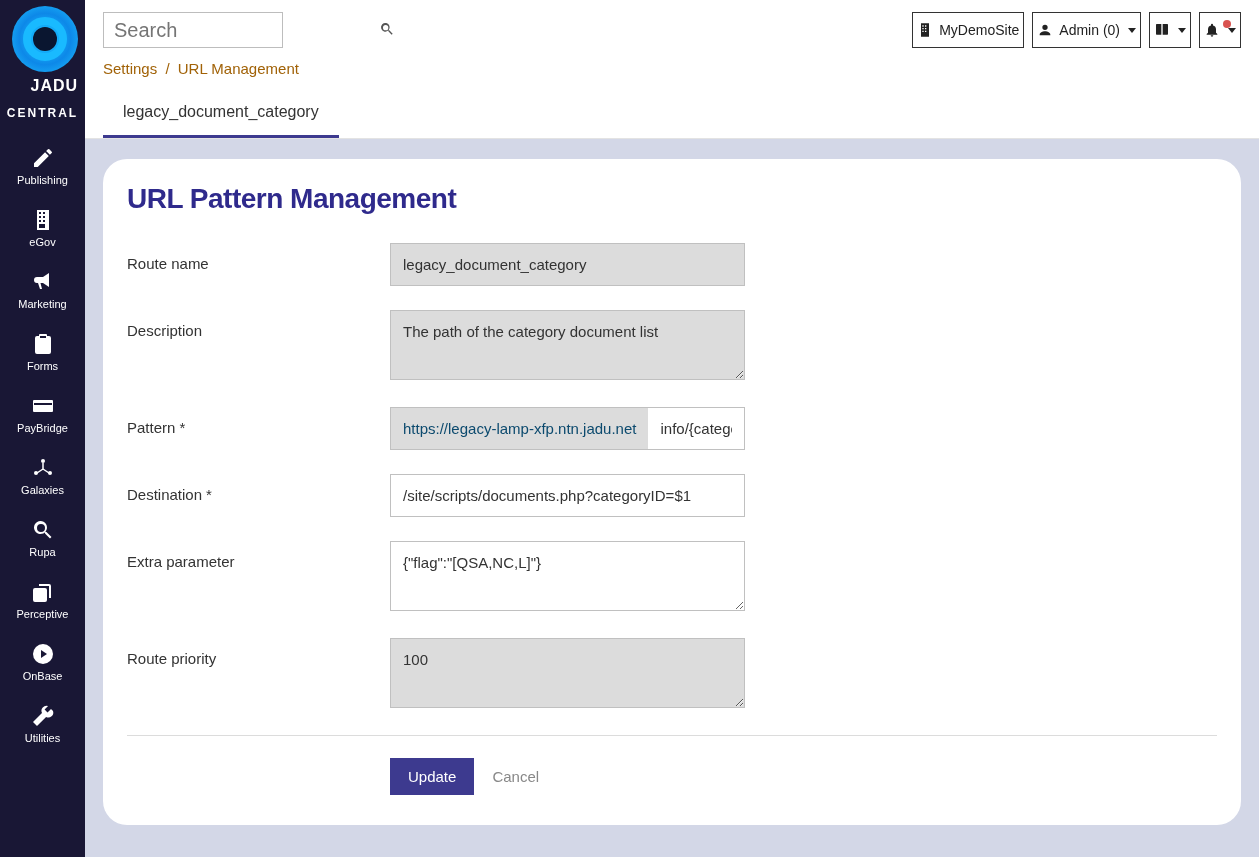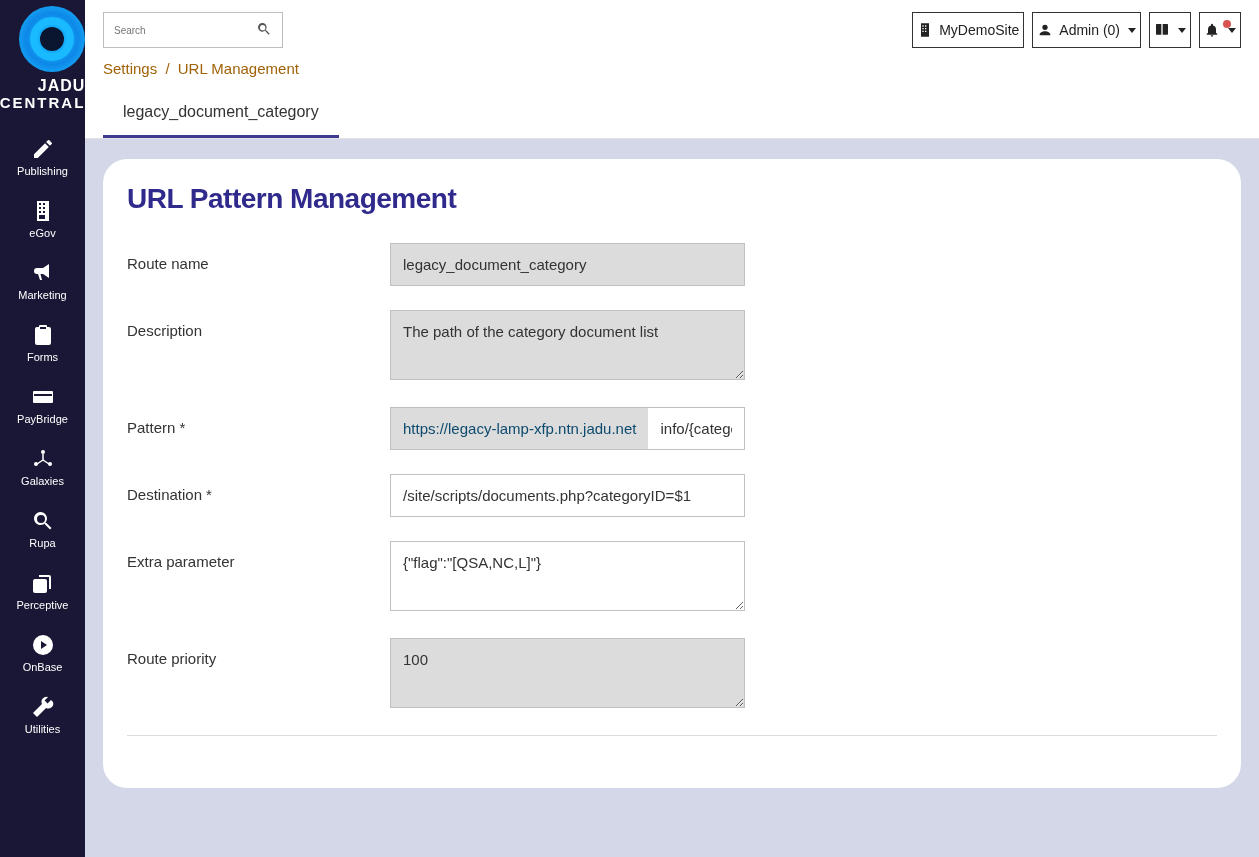--- a/index.html
+++ b/index.html
@@ -6,32 +6,32 @@
     body { font-family: -apple-system, BlinkMacSystemFont, "Segoe UI", Arial, sans-serif; font-size: 14px; color: #333; background: #d3d7e7; }
     .app { display: flex; min-height: 857px; }
     
     
     .sidebar { width: 85px; background: #191735; color: #fff; display: flex; flex-direction: column; align-items: center; padding-top: 6px; flex-shrink: 0; }
     .logo-wrap { display: flex; flex-direction: column; align-items: flex-end; margin-bottom: 14px; }
     .logo-circle { width: 66px; height: 66px; border-radius: 50%; background: radial-gradient(circle at center, #0a1630 0%, #0a1630 18%, #17b8ff 18%, #0d88e8 55%, #1fc3ff 100%); display: flex; align-items: center; justify-content: center; position: relative; }
     .logo-circle::before { content: ""; position: absolute; width: 24px; height: 24px; border-radius: 50%; background: #0a1630; }
     .logo-circle::after { content: ""; position: absolute; width: 44px; height: 44px; border-radius: 50%; border: 8px solid #19baff; box-sizing: border-box; }
     .brand-text { font-weight: 800; font-size: 16px; letter-spacing: 1px; margin-top: 6px; line-height: 1; }
-    .brand-sub { font-size: 15px; letter-spacing: 2px; font-weight: 600; margin-top: 0; }
+    .brand-sub { font-size: 12px; letter-spacing: 2px; font-weight: 600; margin-top: 12px; }
     .nav-item { display: flex; flex-direction: column; align-items: center; width: 100%; padding: 12px 0 10px; cursor: pointer; color: #fff; text-decoration: none; }
     .nav-icon { width: 24px; height: 24px; display: flex; align-items: center; justify-content: center; fill: #fff; margin-bottom: 4px; }
     .nav-label { font-size: 11px; }
     
     
     .main { flex: 1; display: flex; flex-direction: column; background: #fff; }
     
     
     .topbar { display: flex; align-items: center; padding: 12px 18px 8px; gap: 12px; background: #fff; }
     .search-box { width: 180px; height: 36px; border: 1px solid #bdbdbd; display: flex; align-items: center; padding: 0 10px; }
-    .search-box input { flex: 1; border: none; outline: none; font-size: 10px; color: #555; background: transparent; }
+    .search-box input { flex: 1; border: none; outline: none; font-size: 20px; color: #555; background: transparent; }
     .search-icon { color: #555; }
     .top-right { margin-left: auto; display: flex; gap: 8px; }
     .top-btn { height: 36px; border: 1px solid #333; background: #fff; padding: 0 4px; display: flex; align-items: center; gap: 6px; cursor: pointer; font-size: 14px; color: #222; position: relative; }
     .top-btn svg { width: 16px; height: 16px; fill: #222; }
     .caret { width: 0; height: 0; border-left: 4px solid transparent; border-right: 4px solid transparent; border-top: 5px solid #222; margin-left: 2px; }
     .notif-dot { position: absolute; top: 7px; right: 9px; width: 8px; height: 8px; background: #d9534f; border-radius: 50%; }
     
     
     .breadcrumb-row { padding: 4px 18px 12px; font-size: 15px; color: #a16207; background: #fff; }
     .breadcrumb-sep { margin: 0 4px; }
@@ -255,16 +255,20 @@
 
         <div class="form-row">
           <div class="form-label">Route priority</div>
           <div class="form-control-wrap">
             <textarea class="form-textarea readonly" readonly="" style="">100</textarea>
           </div>
         </div>
 
         <hr class="divider">
 
+        <div class="actions">
+          <button class="btn-primary">Update</button>
+          <button class="btn-link">Cancel</button>
+        </div>
       </div>
     </div>
   </main>
 </div>
 
 </body></html>

